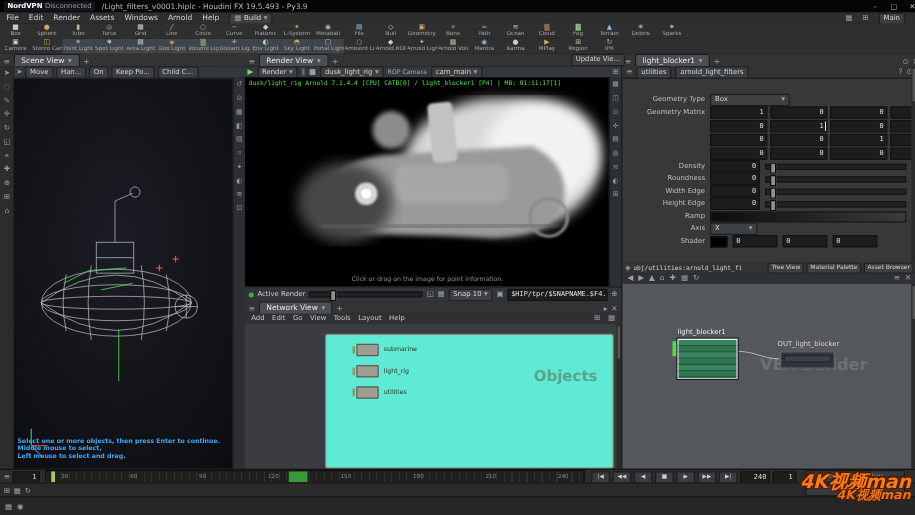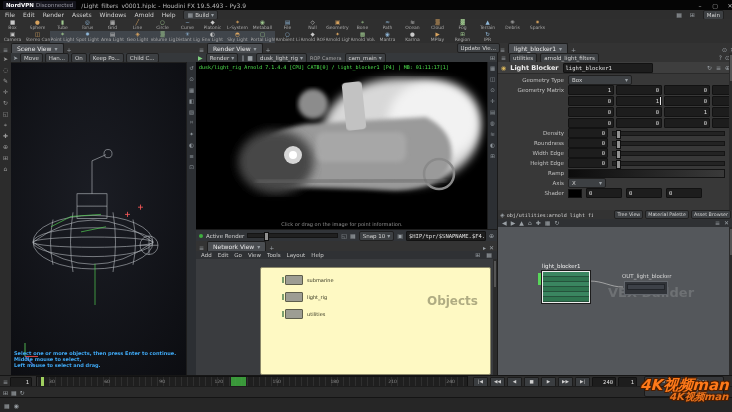--- a/index.html
+++ b/index.html
@@ -63,21 +63,21 @@
         display:flex;align-items:center;gap:3px;padding:0 3px}
   #rddot{width:4px;height:4px;border-radius:50%;background:#3fae3f;flex:0 0 auto}
   #rdslider{flex:1;height:3px;background:#202020;border:1px solid #141414;position:relative}
   #rdslider .h{position:absolute;left:18%;top:-2px;width:3px;height:7px;background:#8f8f8f;border:1px solid #0f0f0f}
   
   #nopane{left:196px;top:241px;width:301px;height:134px;background:#333}
   #notabs{position:absolute;left:0;top:0;right:0;height:10px;display:flex;align-items:flex-end;gap:3px;padding:0 3px;background:#333;border-bottom:1px solid #191919}
   #nomenu{position:absolute;left:0;top:10px;right:0;height:8px;background:#2f3134;border-bottom:1px solid #1c1c1c;
         display:flex;align-items:center;gap:6px;padding:0 5px;font-size:5.5px;color:#c8c8c8}
   #nocanvas{position:absolute;left:0;top:18px;right:0;bottom:0;background:#3a3c3f;overflow:hidden}
-  #nobox{position:absolute;left:64px;top:8px;right:6px;bottom:0;background:#fef9c3;border:1px solid #8a8769;border-radius:2px}
+  #nobox{position:absolute;left:64px;top:8px;right:6px;bottom:0;background:#5eead4;border:1px solid #8a8769;border-radius:2px}
   .onode{display:flex;align-items:center;gap:4px;margin:7px 0 0 24px}
   .onode .nb{width:16px;height:8px;background:#9d9d93;border:1px solid #5e5e4c;border-radius:1px;position:relative;flex:0 0 auto}
   .onode .nb::before{content:"";position:absolute;left:-4px;top:1px;width:2px;height:6px;background:#7da06e}
   .onode .nm{font-size:5px;color:#33331f}
   .objwm{position:absolute;right:12px;top:26px;font-size:12px;color:rgba(80,78,52,.45);font-weight:bold}
   .vscroll{position:absolute;right:0;top:0;bottom:0;width:4px;background:#2b2b2b}
   .vscroll .th{margin:2px auto 0;width:2px;height:26px;background:#555}
   
   #vxpane{left:497px;top:210px;width:235px;height:165px;background:#333;border-left:1px solid #1a1a1a}
   #vxpath{position:absolute;left:0;top:0;right:0;height:9px;background:#333;border-bottom:1px solid #1c1c1c;
@@ -825,29 +825,20 @@
       <span class="chip">
           <span>utilities</span>
         </span>
       <span class="chip">
           <span>arnold_light_filters</span>
         </span>
       <span class="sp"></span>
       <span class="ico">?</span>
       <span class="ico">⊙</span>
     </div>
-    <div id="pphead">
-      <span class="ico" style="color:#d9b65c">◉</span>
-      <span class="ttl">Light Blocker</span>
-      <span class="field" style="width:84px">light_blocker1</span>
-      <span class="sp"></span>
-      <span class="ico">↻</span>
-      <span class="ico">≡</span>
-      <span class="ico">⊕</span>
-    </div>
     <div id="ppbody">
       <div class="prow">
         <span class="plabel">Geometry Type</span>
         <span class="chip" style="width:56px;justify-content:space-between">
           <span>Box</span>
             <span class="ico">▾</span>
         </span>
       </div>
       <div class="mxwrap">
         <span class="plabel" style="padding-top:2px">Geometry Matrix</span>

